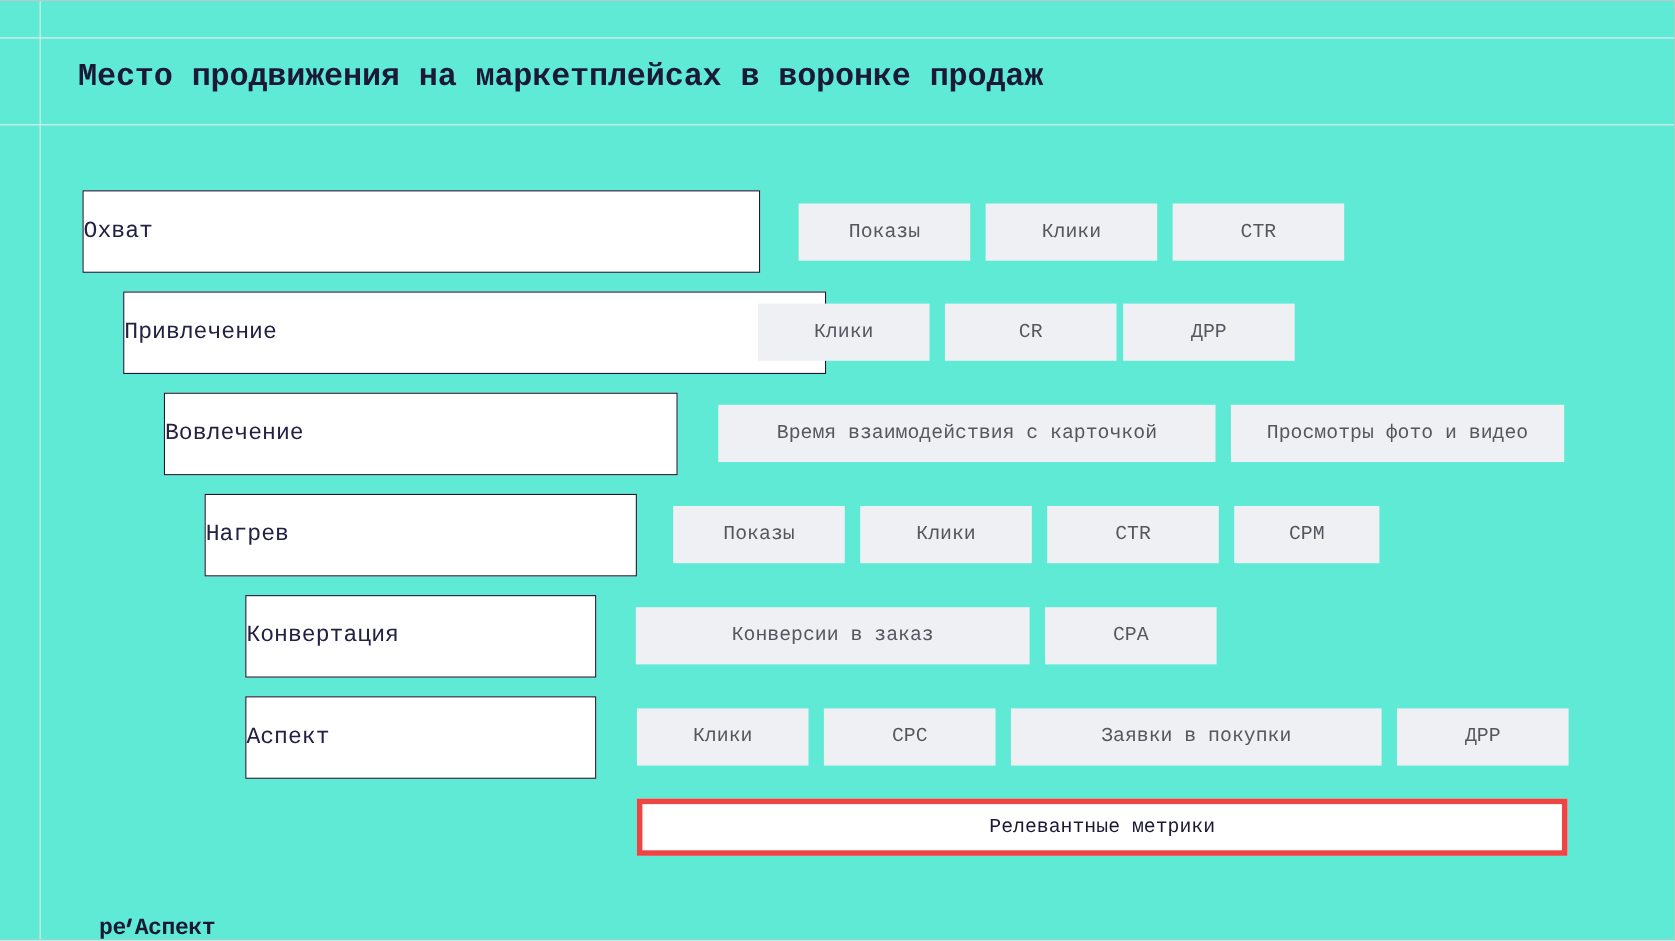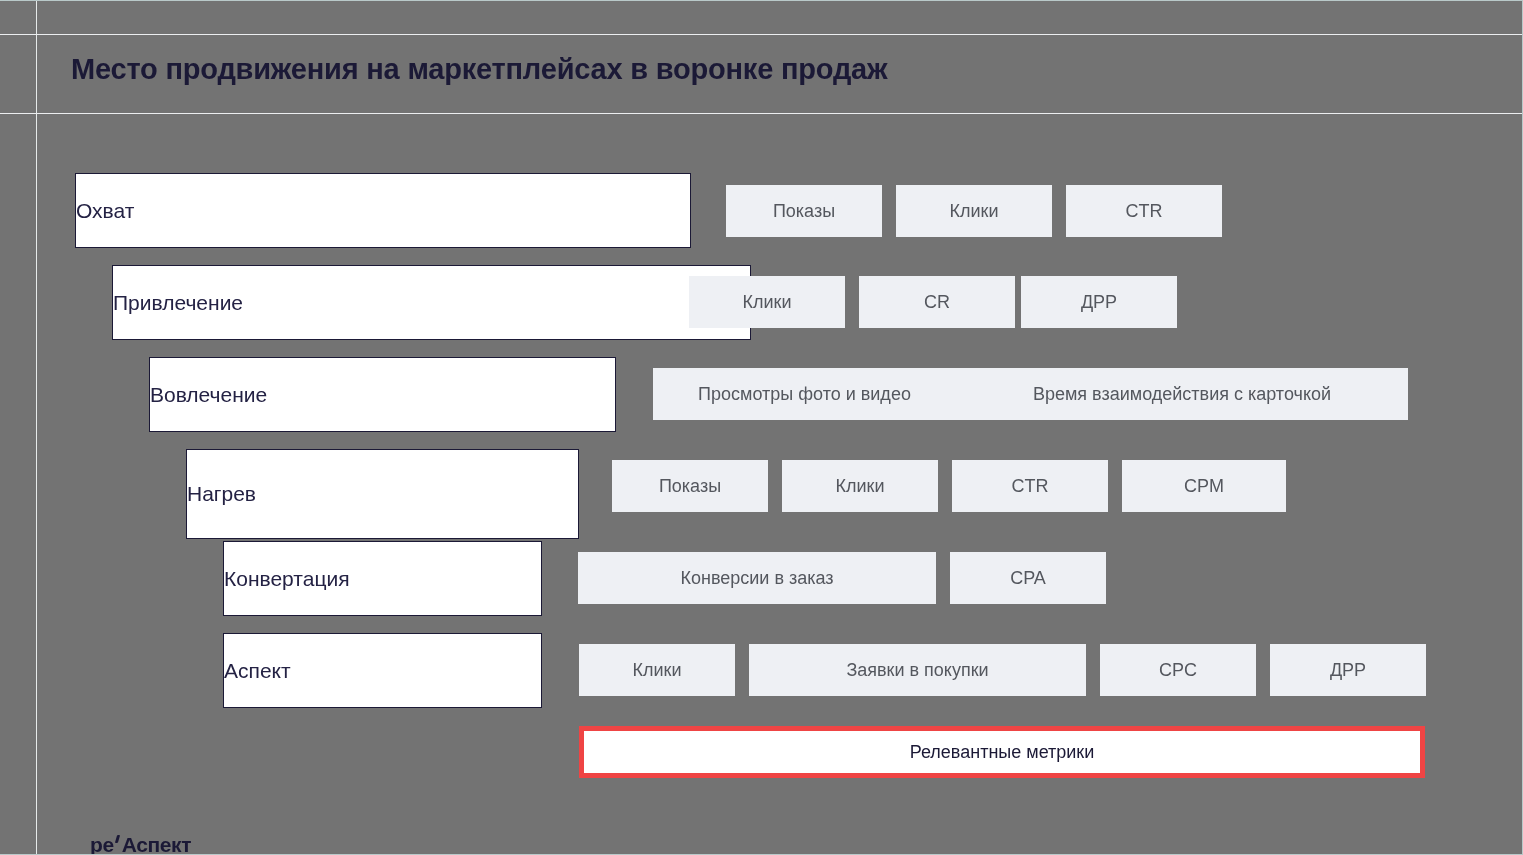--- a/index.html
+++ b/index.html
@@ -10,26 +10,27 @@
   }
   body {
     font-family: "Liberation Sans", "DejaVu Sans", sans-serif;
     -webkit-font-smoothing: antialiased;
   }
 
   .page {
     position: relative;
     width: 1523px;
     height: 855px;
-    background: #737373;
+    background: #5eead4;
     overflow: hidden;
     box-sizing: border-box;
     border-top: 1px solid #b9c9c9;
     border-right: 1px solid #b9c9c9;
     border-bottom: 1px solid #b9c9c9;
+    font-family: Liberation Mono, monospace;
   }
 
   
   .rule-v {
     position: absolute;
     top: 0;
     bottom: 0;
     width: 1px;
     background: #e6eaea;
   }
@@ -157,21 +158,21 @@
   <div class="funnel" id="funnel">
       <div class="funnel-step" style="left: 75px; top: 172px; width: 616px; height: 75px;">
         <span>Охват</span>
       </div>
       <div class="funnel-step" style="left: 112px; top: 264px; width: 639px; height: 75px;">
         <span>Привлечение</span>
       </div>
       <div class="funnel-step" style="left: 149px; top: 356px; width: 467px; height: 75px;">
         <span>Вовлечение</span>
       </div>
-      <div class="funnel-step" style="left: 186px; top: 448px; width: 393px; height: 90px;">
+      <div class="funnel-step" style="left: 186px; top: 448px; width: 393px; height: 75px;">
         <span>Нагрев</span>
       </div>
       <div class="funnel-step" style="left: 223px; top: 540px; width: 319px; height: 75px;">
         <span>Конвертация</span>
       </div>
       <div class="funnel-step" style="left: 223px; top: 632px; width: 319px; height: 75px;">
         <span>Аспект</span>
       </div>
     </div>
 
@@ -180,37 +181,37 @@
         <div class="chip" style="width: 156px; margin-right: 14px;">Показы</div>
         <div class="chip" style="width: 156px; margin-right: 14px;">Клики</div>
         <div class="chip" style="width: 156px; margin-right: 0px;">CTR</div>
       </div>
       <div class="chip-row" style="left: 689px; top: 275px;">
         <div class="chip" style="width: 156px; margin-right: 14px;">Клики</div>
         <div class="chip" style="width: 156px; margin-right: 6px;">CR</div>
         <div class="chip" style="width: 156px; margin-right: 0px;">ДРР</div>
       </div>
       <div class="chip-row" style="left: 653px; top: 367px;">
+        <div class="chip" style="width: 452px; margin-right: 14px;">Время взаимодействия с карточкой</div>
         <div class="chip" style="width: 303px; margin-right: 0px;">Просмотры фото и видео</div>
-        <div class="chip" style="width: 452px; margin-right: 14px;">Время взаимодействия с карточкой</div>
       </div>
       <div class="chip-row" style="left: 612px; top: 459px;">
         <div class="chip" style="width: 156px; margin-right: 14px;">Показы</div>
         <div class="chip" style="width: 156px; margin-right: 14px;">Клики</div>
         <div class="chip" style="width: 156px; margin-right: 14px;">CTR</div>
-        <div class="chip" style="width: 164px; margin-right: 0px;">CPM</div>
+        <div class="chip" style="width: 132px; margin-right: 0px;">CPM</div>
       </div>
       <div class="chip-row" style="left: 578px; top: 551px;">
         <div class="chip" style="width: 358px; margin-right: 14px; text-align: right;">Конверсии в заказ</div>
         <div class="chip" style="width: 156px; margin-right: 0px;">CPA</div>
       </div>
       <div class="chip-row" style="left: 579px; top: 643px;">
         <div class="chip" style="width: 156px; margin-right: 14px;">Клики</div>
+        <div class="chip" style="width: 156px; margin-right: 14px;">CPC</div>
         <div class="chip" style="width: 337px; margin-right: 14px;">Заявки в покупки</div>
-        <div class="chip" style="width: 156px; margin-right: 14px;">CPC</div>
         <div class="chip" style="width: 156px; margin-right: 0px;">ДРР</div>
       </div>
     </div>
 
   <div class="legend-bar">Релевантные метрики</div>
 
   <div class="logo">
     <span>ре</span>
     <span class="tick"></span>
     <span>Аспект</span>

